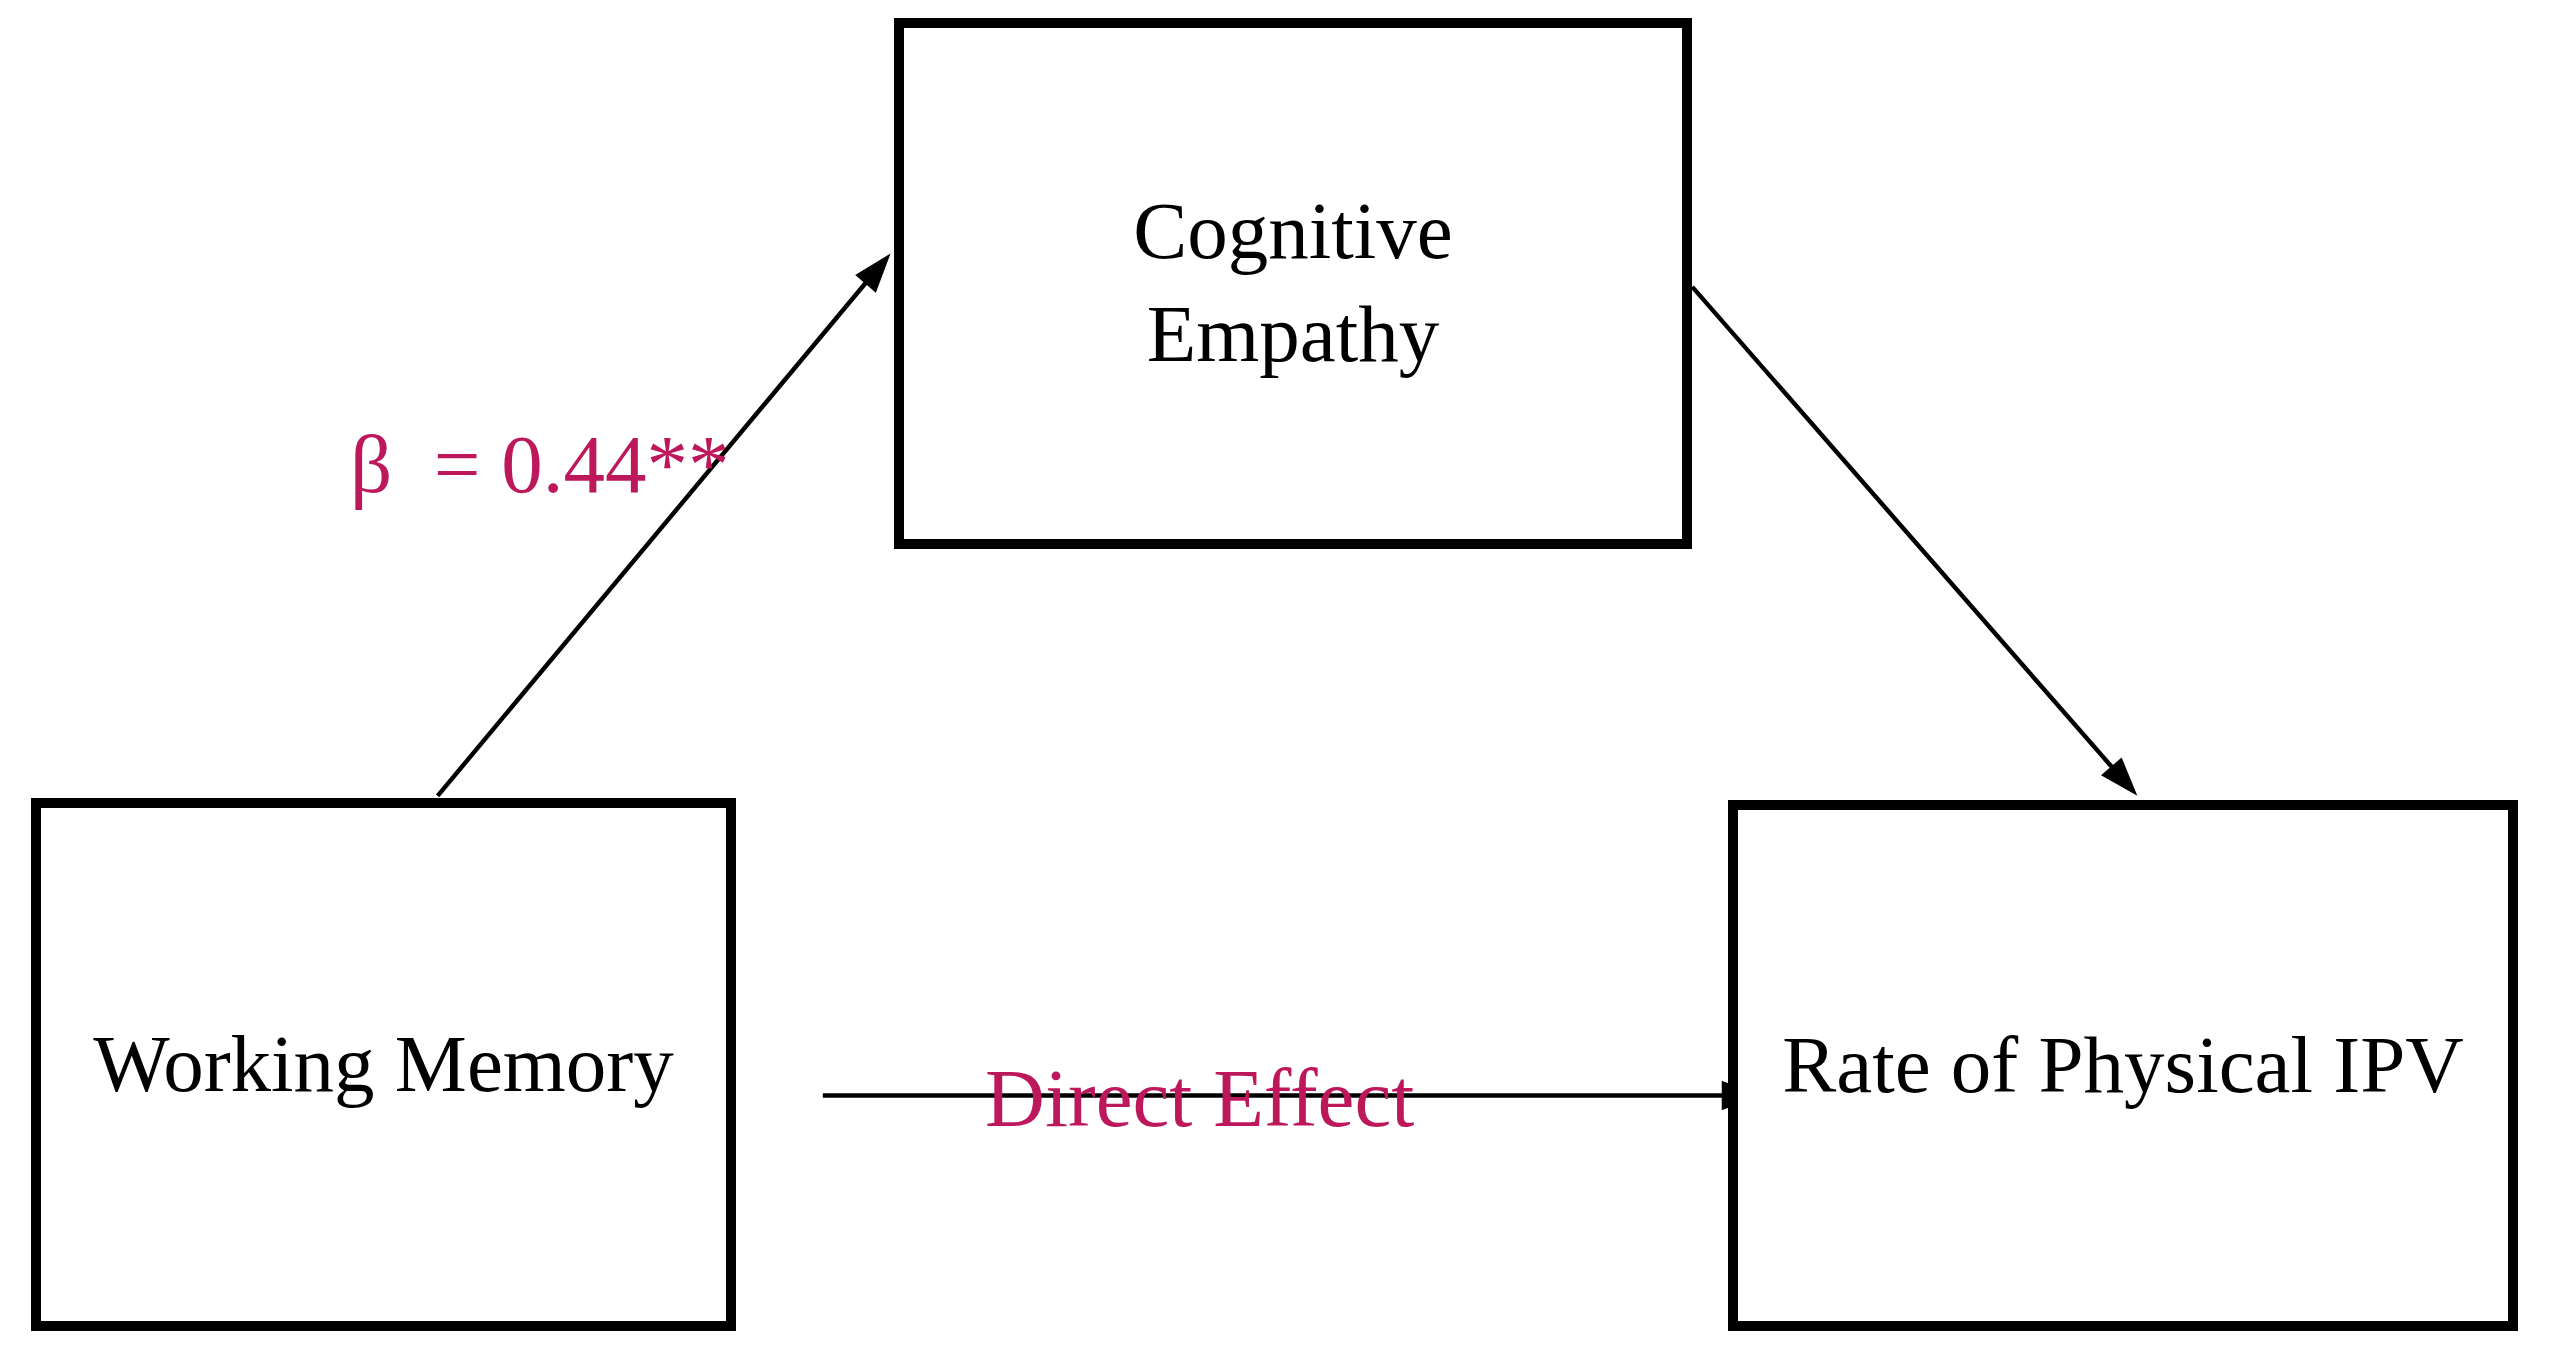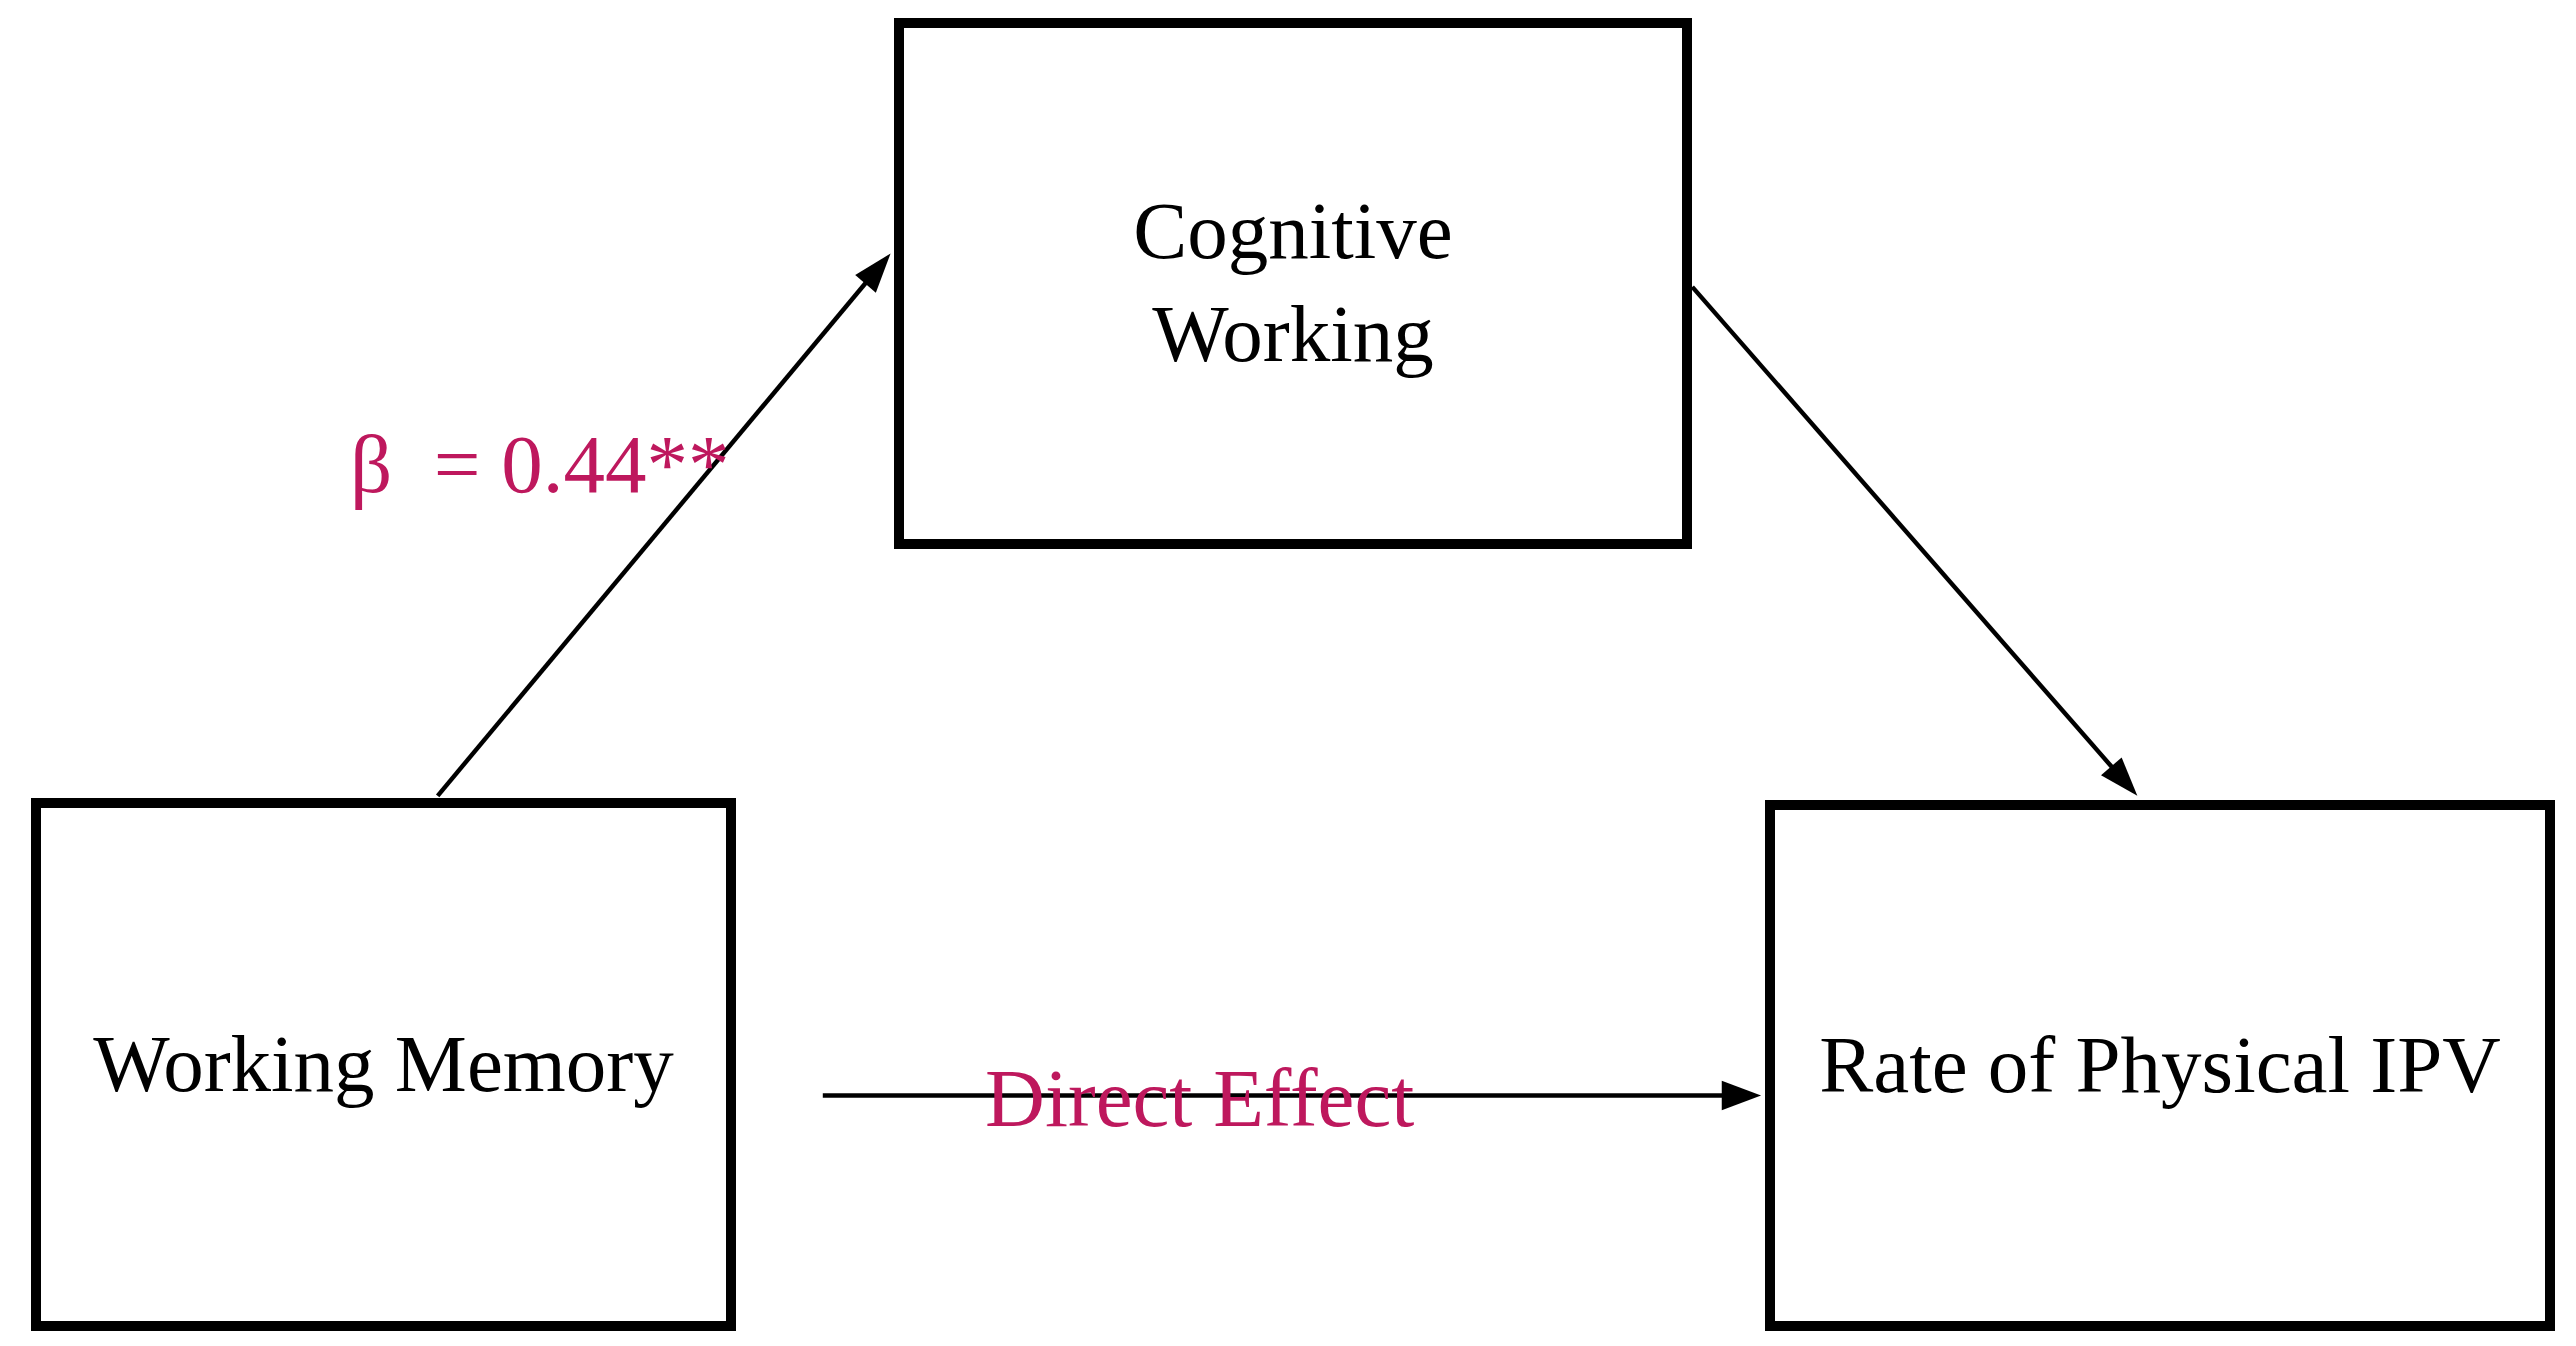--- a/index.html
+++ b/index.html
@@ -25,21 +25,21 @@
     flex-direction: column;
     align-items: center;
     justify-content: center;
     text-align: center;
     font-size: 81px;
     line-height: 1.28;
     color: #000000;
   }
   #box-mediator  { left: 894px;  top: 17.7px;   width: 798px; height: 531px; }
   #box-predictor { left: 31px;   top: 798px;  width: 705px; height: 533px; }
-  #box-outcome   { left: 1765px; top: 800px;  width: 790px; height: 531px; }
+  #box-outcome   { left: 1728px; top: 800px;  width: 790px; height: 531px; }
 
   .plabel {
     position: absolute;
     font-size: 83px;
     line-height: 1.24;
     white-space: pre;
     color: #be185d;
   }
   #label-a      { left: 350px;  top: 413px; }
   #label-b      { left: 1909px; top: 399px; }
@@ -75,21 +75,21 @@
     </g>
 
     <g>
       <line x1="837" y1="1115" x2="1756" y2="1115"></line>
       <polygon points="1792,1115 1752,1130 1752,1100"></polygon>
     </g>
   </svg>
 
   <div id="box-mediator" class="node-box">
     <div>Cognitive</div>
-    <div>Working</div>
+    <div>Empathy</div>
   </div>
 
   <div id="box-predictor" class="node-box">
     <div>Working Memory</div>
   </div>
 
   <div id="box-outcome" class="node-box">
     <div>Rate of Physical IPV</div>
   </div>
 

